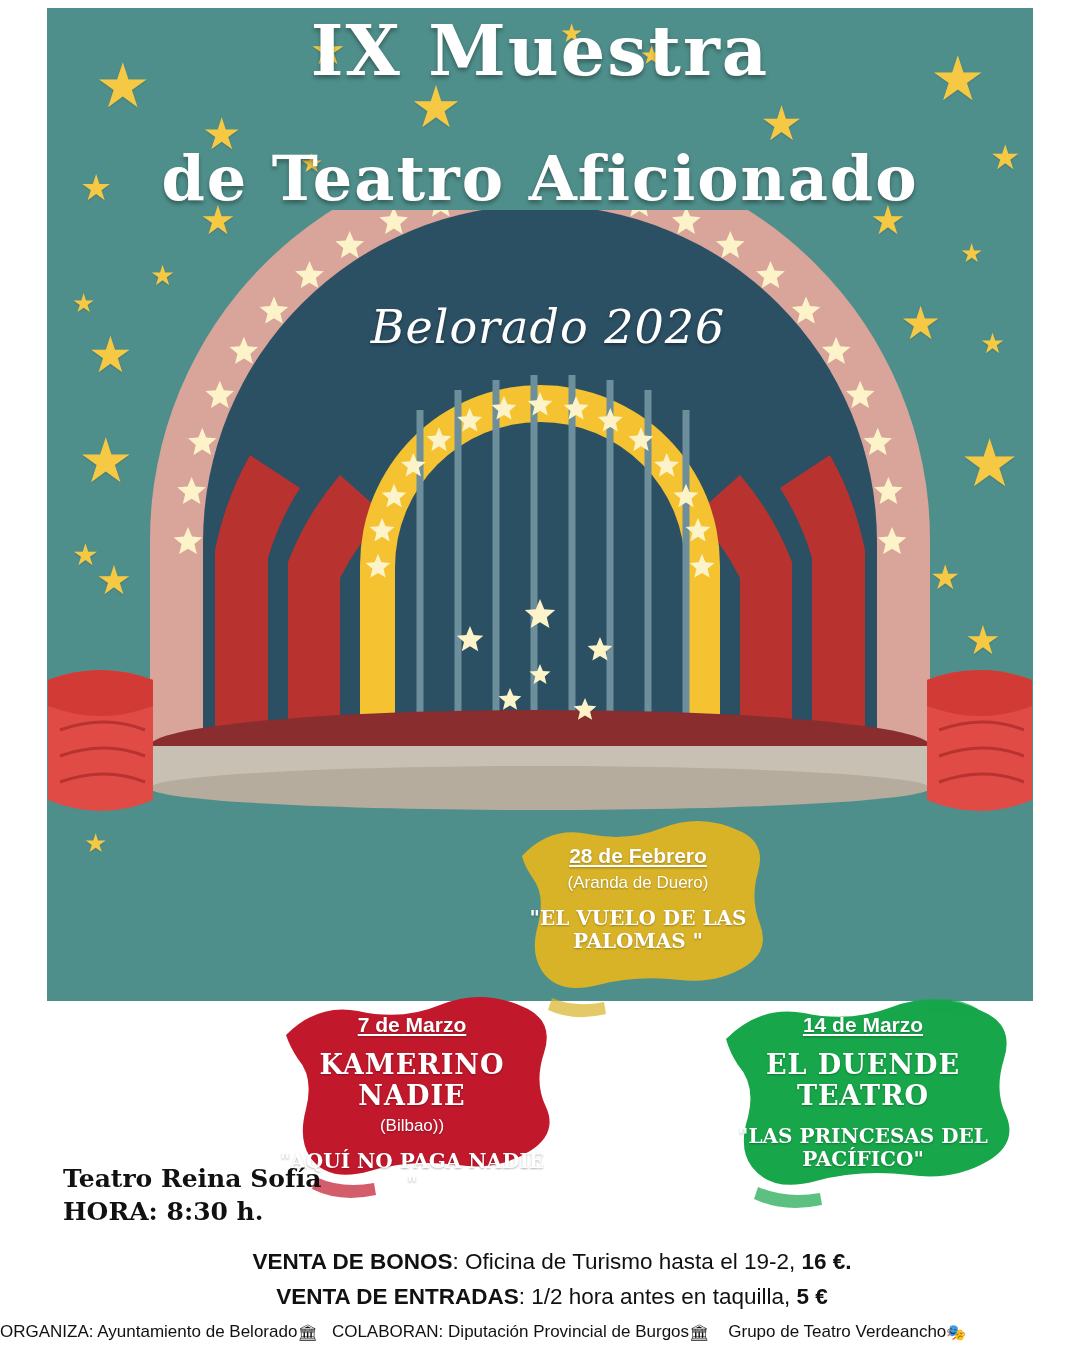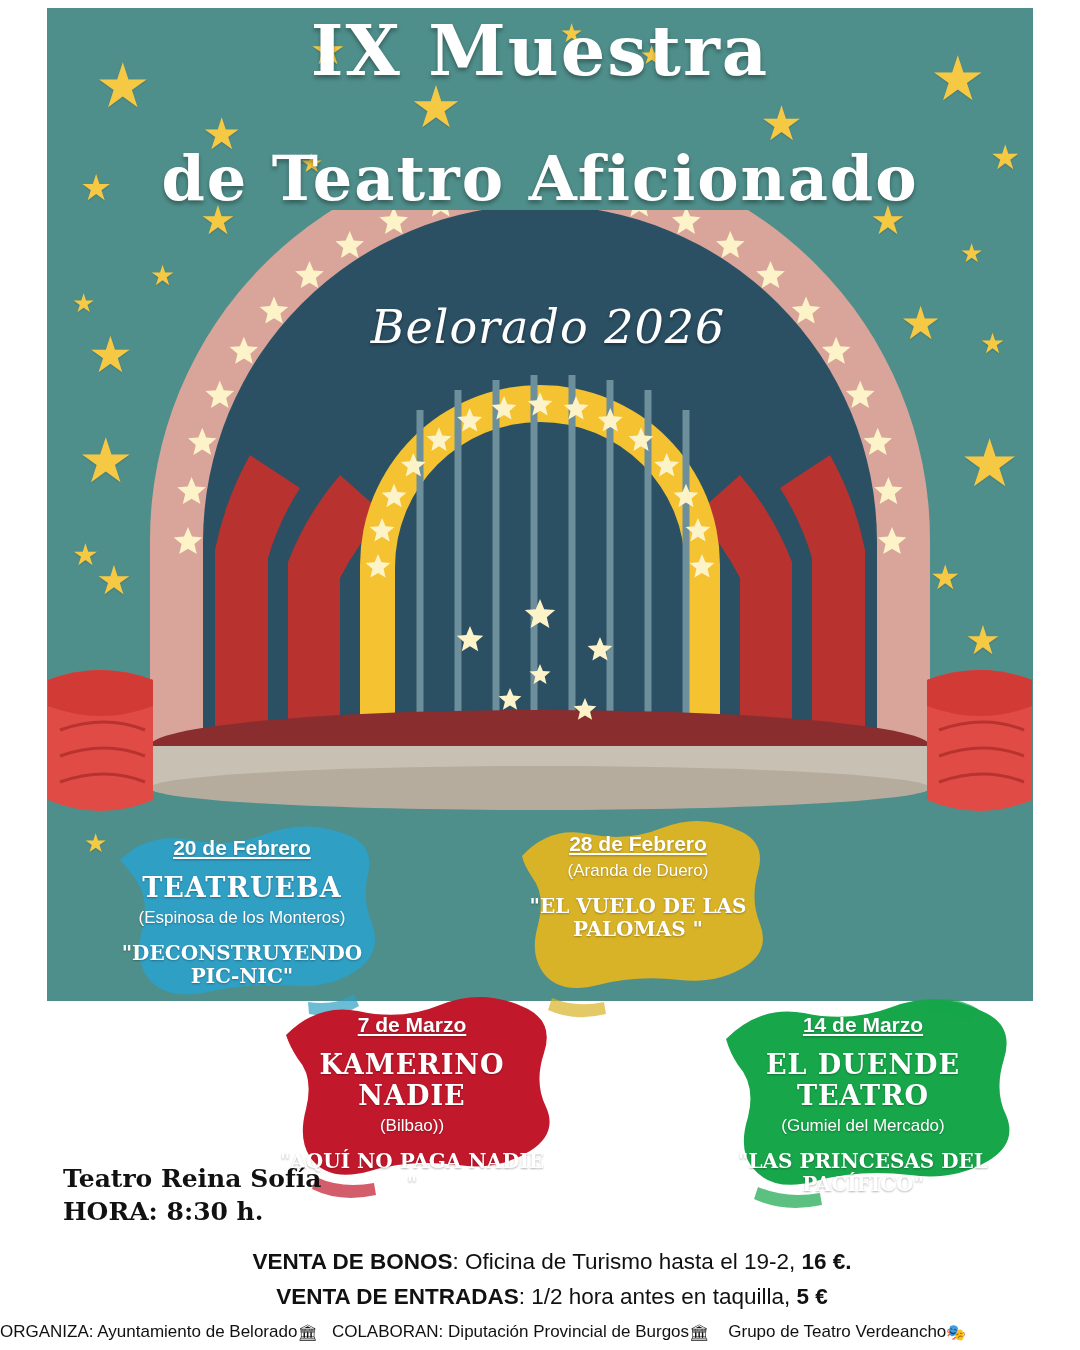--- a/index.html
+++ b/index.html
@@ -286,39 +286,28 @@
         <path d="M500.0 454.0 L502.9 461.0 L510.5 461.6 L504.7 466.5 L506.5 473.9 L500.0 469.9 L493.5 473.9 L495.3 466.5 L489.5 461.6 L497.1 461.0 Z"></path>
       </g>
   </svg>
 
   <div class="title-wrap">
     <div class="title-line1">IX Muestra</div>
     <div class="title-line2">de Teatro Aficionado</div>
   </div>
   <div class="subtitle">Belorado 2026</div>
 
-  <div class="swatch" style="left:108px;top:826px;width:268px;height:196px;">
-    <svg class="brush" viewBox="0 0 268 196" preserveAspectRatio="none">
-      <path d="M12 34 q30 -28 70 -20 q40 8 76 -6 q42 -16 84 2 q24 10 18 38 q-6 26 4 50 q10 26 -12 44 q-26 20 -66 18 q-46 -3 -86 6 q-42 9 -60 -14 q-14 -18 -6 -48 q8 -30 -6 -50 q-10 -14 -16 -20 z" fill="#2f9fc4"></path>
-      <path d="M26 22 q20 -10 40 -4 l-4 12 q-20 -4 -36 0 z" fill="#2f9fc4" opacity=".7"></path>
-      <path d="M200 176 q28 4 46 -8 l5 12 q-22 14 -50 8 z" fill="#2f9fc4" opacity=".7"></path>
-    </svg>
-    <div class="sw-date" style="margin-top:10px;">20 de Febrero</div>
-    <div class="sw-group">TEATRUEBA</div>
-    <div class="sw-city">(Espinosa de los Monteros)</div>
-    <div class="sw-play">"DECONSTRUYENDO PIC-NIC"</div>
-  </div>
 
   <div class="swatch" style="left:512px;top:820px;width:252px;height:200px;">
     <svg class="brush" viewBox="0 0 252 200" preserveAspectRatio="none">
       <path d="M10 36 q28 -30 66 -22 q40 8 74 -6 q40 -16 80 4 q24 12 16 40 q-8 28 2 52 q10 26 -14 42 q-28 18 -66 14 q-44 -5 -82 5 q-40 10 -56 -14 q-12 -18 -4 -46 q8 -30 -6 -48 q-8 -12 -10 -21 z" fill="#d9b327"></path>
       <path d="M180 8 q22 -6 40 4 l-6 12 q-18 -8 -36 -4 z" fill="#d9b327" opacity=".7"></path>
       <path d="M40 178 q24 10 52 4 l2 12 q-32 8 -58 -4 z" fill="#d9b327" opacity=".7"></path>
     </svg>
-    <div class="sw-date" style="margin-top:12px;">28 de Febrero</div>
+    <div class="sw-date" style="margin-top:24px;">28 de Febrero</div>
     <div class="sw-city">(Aranda de Duero)</div>
     <div class="sw-play">"EL VUELO DE LAS PALOMAS "</div>
   </div>
 
   <div class="swatch" style="left:272px;top:995px;width:280px;height:205px;">
     <svg class="brush" viewBox="0 0 280 205" preserveAspectRatio="none">
       <path d="M14 40 q32 -32 72 -24 q44 10 82 -6 q44 -18 88 4 q26 14 16 44 q-10 30 2 54 q12 26 -16 44 q-32 20 -72 14 q-48 -6 -88 6 q-42 12 -60 -14 q-12 -18 -4 -48 q8 -32 -8 -50 q-8 -12 -12 -24 z" fill="#c2182c"></path>
       <path d="M200 6 q24 -6 44 6 l-6 12 q-20 -10 -40 -6 z" fill="#c2182c" opacity=".7"></path>
       <path d="M44 182 q26 12 58 6 l2 12 q-36 8 -64 -6 z" fill="#c2182c" opacity=".7"></path>
     </svg>
@@ -329,21 +318,20 @@
   </div>
 
   <div class="swatch" style="left:710px;top:995px;width:306px;height:215px;">
     <svg class="brush" viewBox="0 0 306 215" preserveAspectRatio="none">
       <path d="M16 44 q34 -34 78 -26 q46 10 88 -6 q48 -18 94 6 q28 14 18 46 q-10 32 2 56 q12 28 -18 46 q-34 20 -78 14 q-50 -6 -94 6 q-44 12 -64 -14 q-14 -18 -4 -50 q8 -32 -10 -52 q-8 -12 -12 -26 z" fill="#17a64a"></path>
       <path d="M220 6 q26 -6 48 8 l-8 12 q-20 -12 -42 -8 z" fill="#17a64a" opacity=".7"></path>
       <path d="M48 192 q28 12 62 6 l2 12 q-38 8 -68 -6 z" fill="#17a64a" opacity=".7"></path>
     </svg>
     <div class="sw-date" style="margin-top:18px;">14 de Marzo</div>
     <div class="sw-group">EL DUENDE TEATRO</div>
-    <div class="sw-city">(Gumiel del Mercado)</div>
     <div class="sw-play">"LAS PRINCESAS DEL PACÍFICO"</div>
   </div>
 
   <div class="venue">
     <div>Teatro Reina Sofía</div>
     <div>HORA: 8:30 h.</div>
   </div>
 
   <div class="tickets">
     <div>

